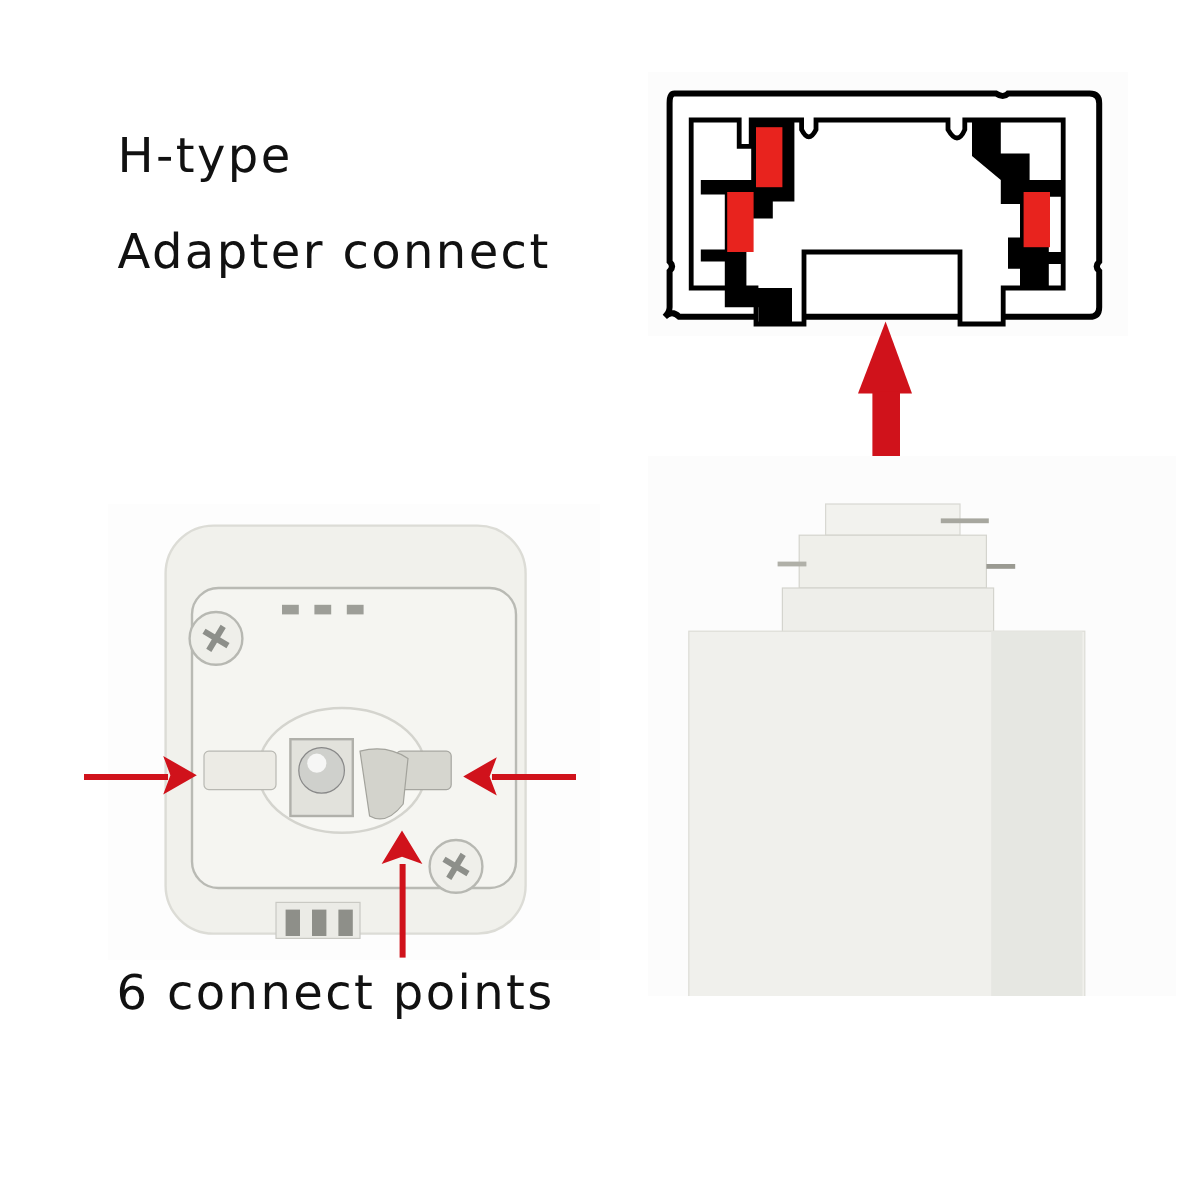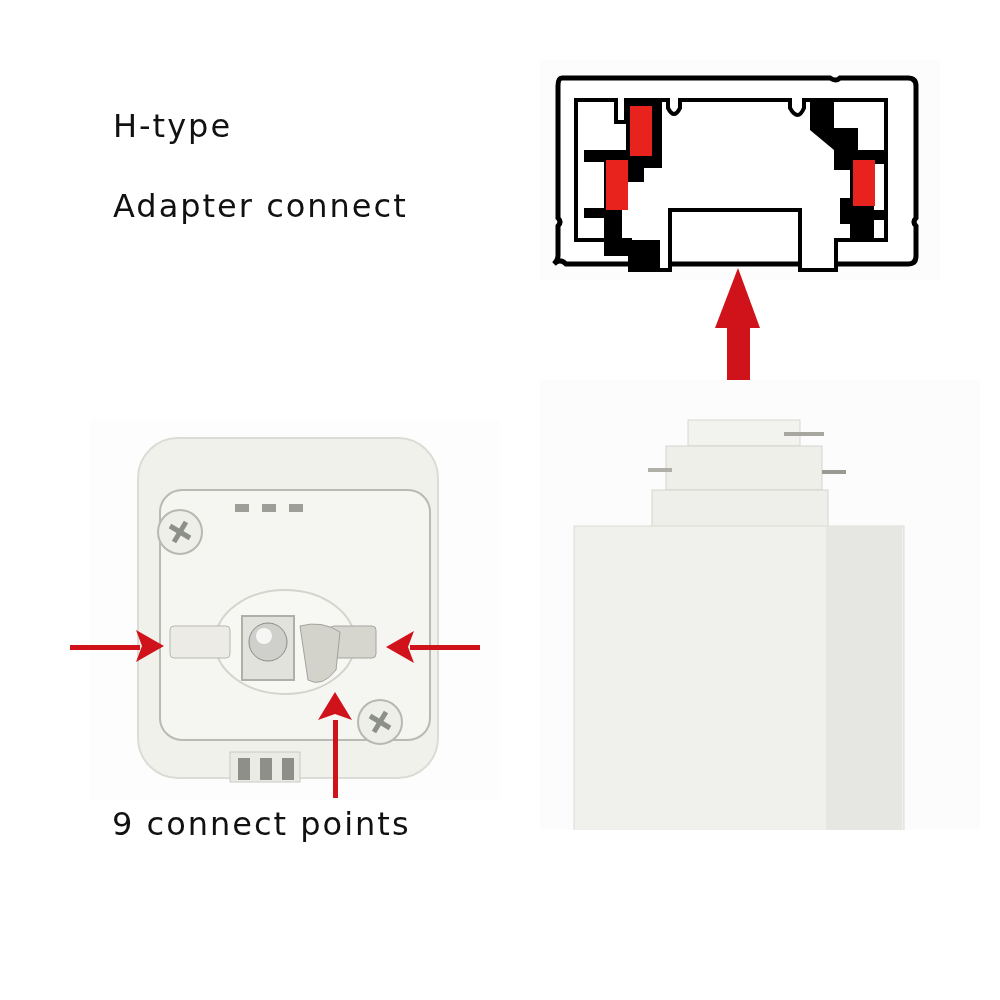--- a/index.html
+++ b/index.html
@@ -3,21 +3,21 @@
   <meta charset="utf-8">
   <style>
     html, body { margin: 0; padding: 0; }
     body {
       width: 1000px; height: 1000px; position: relative; overflow: hidden;
       background: #ffffff;
       font-family: "DejaVu Sans", "Liberation Sans", sans-serif;
     }
     .label {
       position: absolute; color: #111; letter-spacing: 2px;
-      font-size: 32px; line-height: 1; margin-left: 15px;
+      font-size: 40px; line-height: 1;
     }
     #title-line1 { left: 98px; top: 110px; }
     #title-line2 { left: 98px; top: 190px; }
     #caption { left: 97px; top: 808px; }
 
     .panel { position: absolute; }
     #diagram-panel { left: 540px; top: 60px; width: 400px; height: 220px; background: #fcfcfc; }
     #left-photo-panel { left: 90px; top: 420px; width: 410px; height: 380px; background: #fdfdfd; }
     #right-photo-panel { left: 540px; top: 380px; width: 440px; height: 450px; background: #fcfcfc; }
     svg { position: absolute; left: 0; top: 0; }
@@ -109,13 +109,13 @@
   <g>
     <rect x="410" y="645" width="70" height="5" fill="#d0121b"></rect>
     <polygon points="386,647 414,631 408,647 414,663" fill="#d0121b"></polygon>
   </g>
   <g>
     <rect x="333" y="720" width="5" height="78" fill="#d0121b"></rect>
     <polygon points="335,692 318,720 335,714 352,720" fill="#d0121b"></polygon>
   </g>
 </svg>
 
-<div class="label" id="caption">9 connect points</div>
+<div class="label" id="caption">6 connect points</div>
 
 </body></html>

